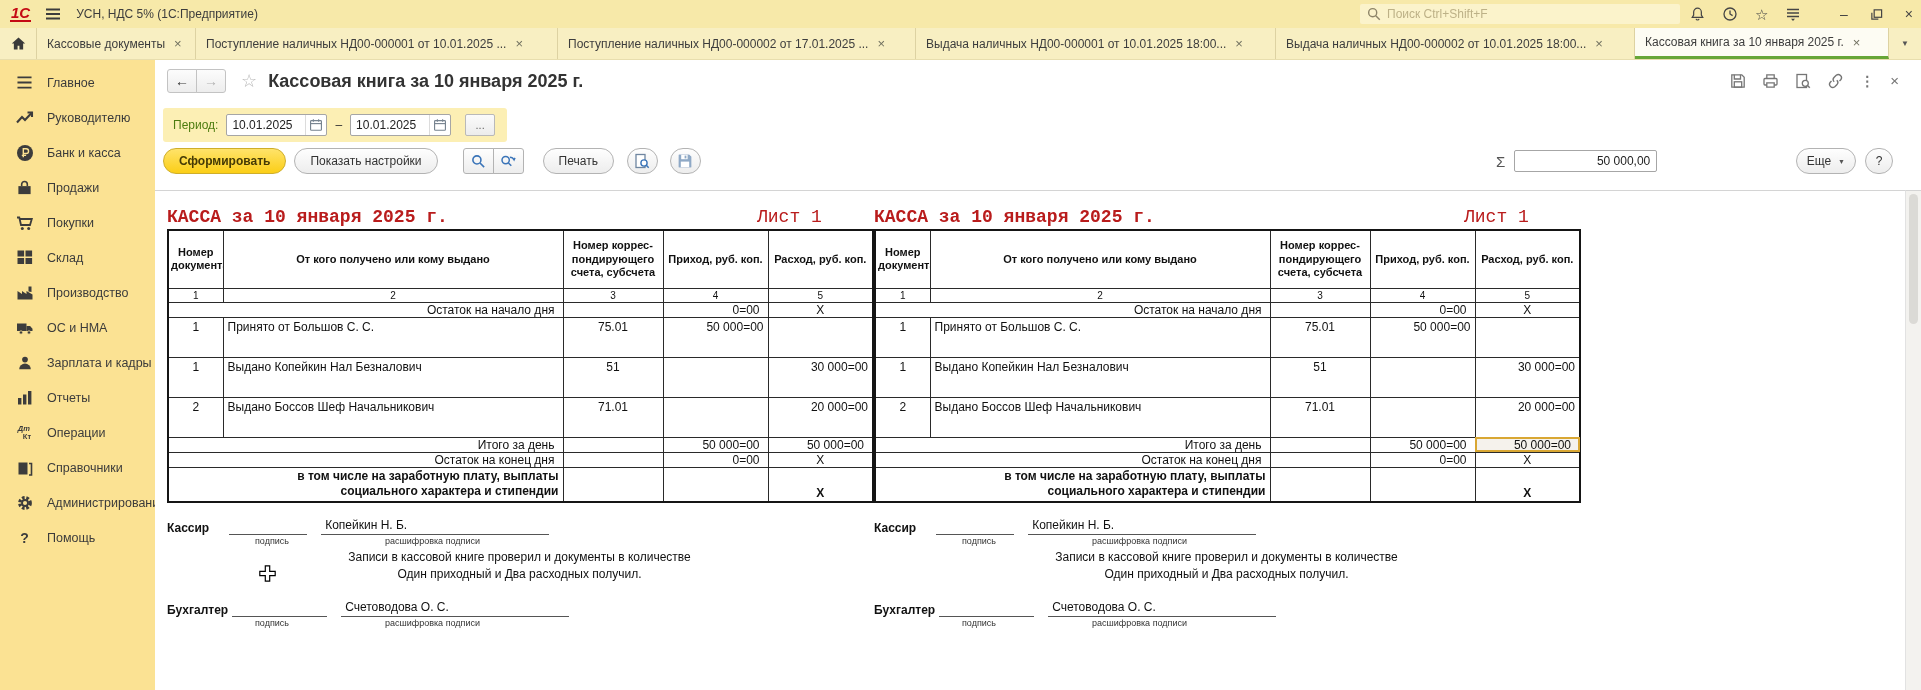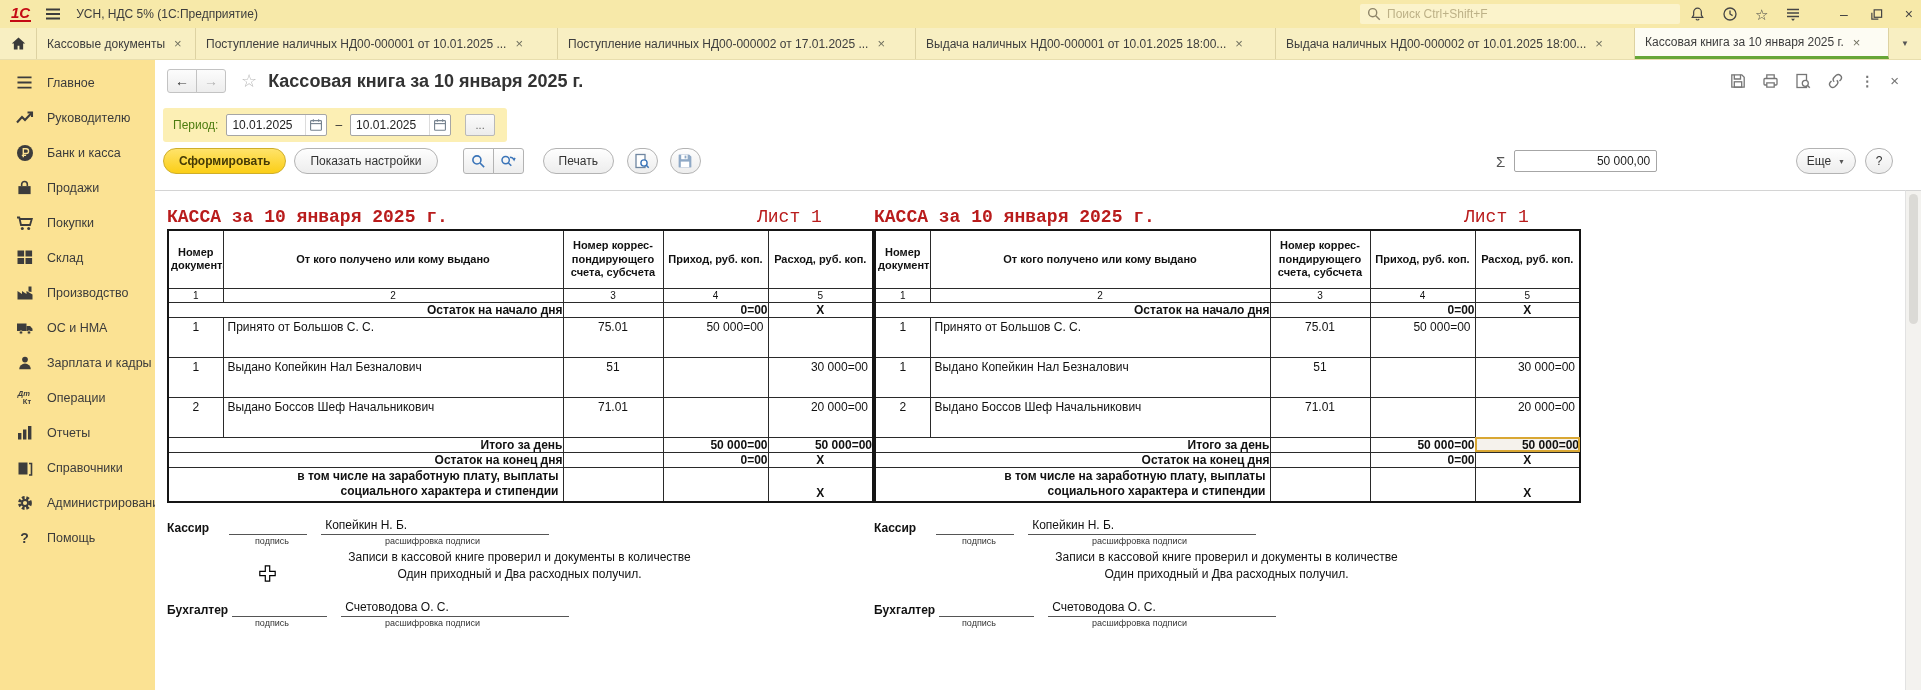--- a/index.html
+++ b/index.html
@@ -83,21 +83,21 @@
 
   .sheet { position:absolute; top:10px; width:705px; }
   .sheet.left { left:12px; } .sheet.right { left:719px; }
   .sheet-cap { position:relative; height:26px; padding-top:6px; font-size:18px; color:#b91c1c;font-family:Liberation Mono, monospace; }
   .cap-title { font-weight:bold; }
   .cap-sheet { position:absolute; left:590px; top:6px; }
   table.cb { border-collapse:collapse; width:705px; table-layout:fixed; margin-top:2px; border:2px solid #151515; }
   .cb td, .cb th { border:1px solid #2a2a2a; font-size:12px; color:#111; padding:1px 4px; overflow:hidden; }
   .cb th { font-size:11px; font-weight:bold; text-align:center; vertical-align:middle; height:58px; line-height:1.2; padding:2px; }
   .nums td { font-size:10px; text-align:center; height:14px; padding:0; }
-  .lbl td { height:15px; font-weight:bold; padding:0 0; }
+  .lbl td { height:15px; font-weight:normal; padding:0 8px; }
   .r { text-align:right; } .c { text-align:center; }
   .data td { height:40px; vertical-align:top; padding:2px 4px; }
   .incl td { height:34px; font-weight:bold; vertical-align:top; }
   .incl .lines span { display:block; text-align:right; line-height:1.3; }
   .incl .xb { vertical-align:bottom; text-align:center; }
   .sheet.right .cell-total-rashod { outline:2px solid #d9a733; outline-offset:-2px; background:#f5f2ec; }
 
   .sigs { margin-top:12px; font-size:12px; color:#111; }
   .sig-row { display:flex; align-items:flex-end; height:20px; }
   .sig-label { font-weight:bold; }
@@ -288,36 +288,36 @@
       <span class="nav-icon">
           <svg width="16" height="16" viewBox="0 0 18 18">
             <circle cx="9" cy="5.2" r="3.2" fill="#3c3c3c"></circle>
             <path d="M2.5 16a6.5 6.5 0 0 1 13 0z" fill="#3c3c3c"></path>
           </svg>
         </span>
       <span>Зарплата и кадры</span>
     </div>
     <div class="nav-item">
       <span class="nav-icon">
+          <svg width="16" height="15" viewBox="0 0 16 15">
+            <rect x="1" y="8" width="3.4" height="6.5" fill="#3c3c3c"></rect>
+            <rect x="6" y="4.5" width="3.4" height="10" fill="#3c3c3c"></rect>
+            <rect x="11" y="1" width="3.4" height="13.5" fill="#3c3c3c"></rect>
+          </svg>
+        </span>
+      <span>Отчеты</span>
+    </div>
+    <div class="nav-item">
+      <span class="nav-icon">
           <span class="dtkt">
             <i>Дт</i>
             <i>Кт</i>
           </span>
         </span>
       <span>Операции</span>
-    </div>
-    <div class="nav-item">
-      <span class="nav-icon">
-          <svg width="16" height="15" viewBox="0 0 16 15">
-            <rect x="1" y="8" width="3.4" height="6.5" fill="#3c3c3c"></rect>
-            <rect x="6" y="4.5" width="3.4" height="10" fill="#3c3c3c"></rect>
-            <rect x="11" y="1" width="3.4" height="13.5" fill="#3c3c3c"></rect>
-          </svg>
-        </span>
-      <span>Отчеты</span>
     </div>
     <div class="nav-item">
       <span class="nav-icon">
           <svg width="16" height="16" viewBox="0 0 16 16">
             <rect x="1.5" y="2.5" width="9" height="12" fill="#3c3c3c"></rect>
             <path d="M12 3.5h2.5V15H12" fill="none" stroke="#3c3c3c" stroke-width="1.6"></path>
           </svg>
         </span>
       <span>Справочники</span>
     </div>

